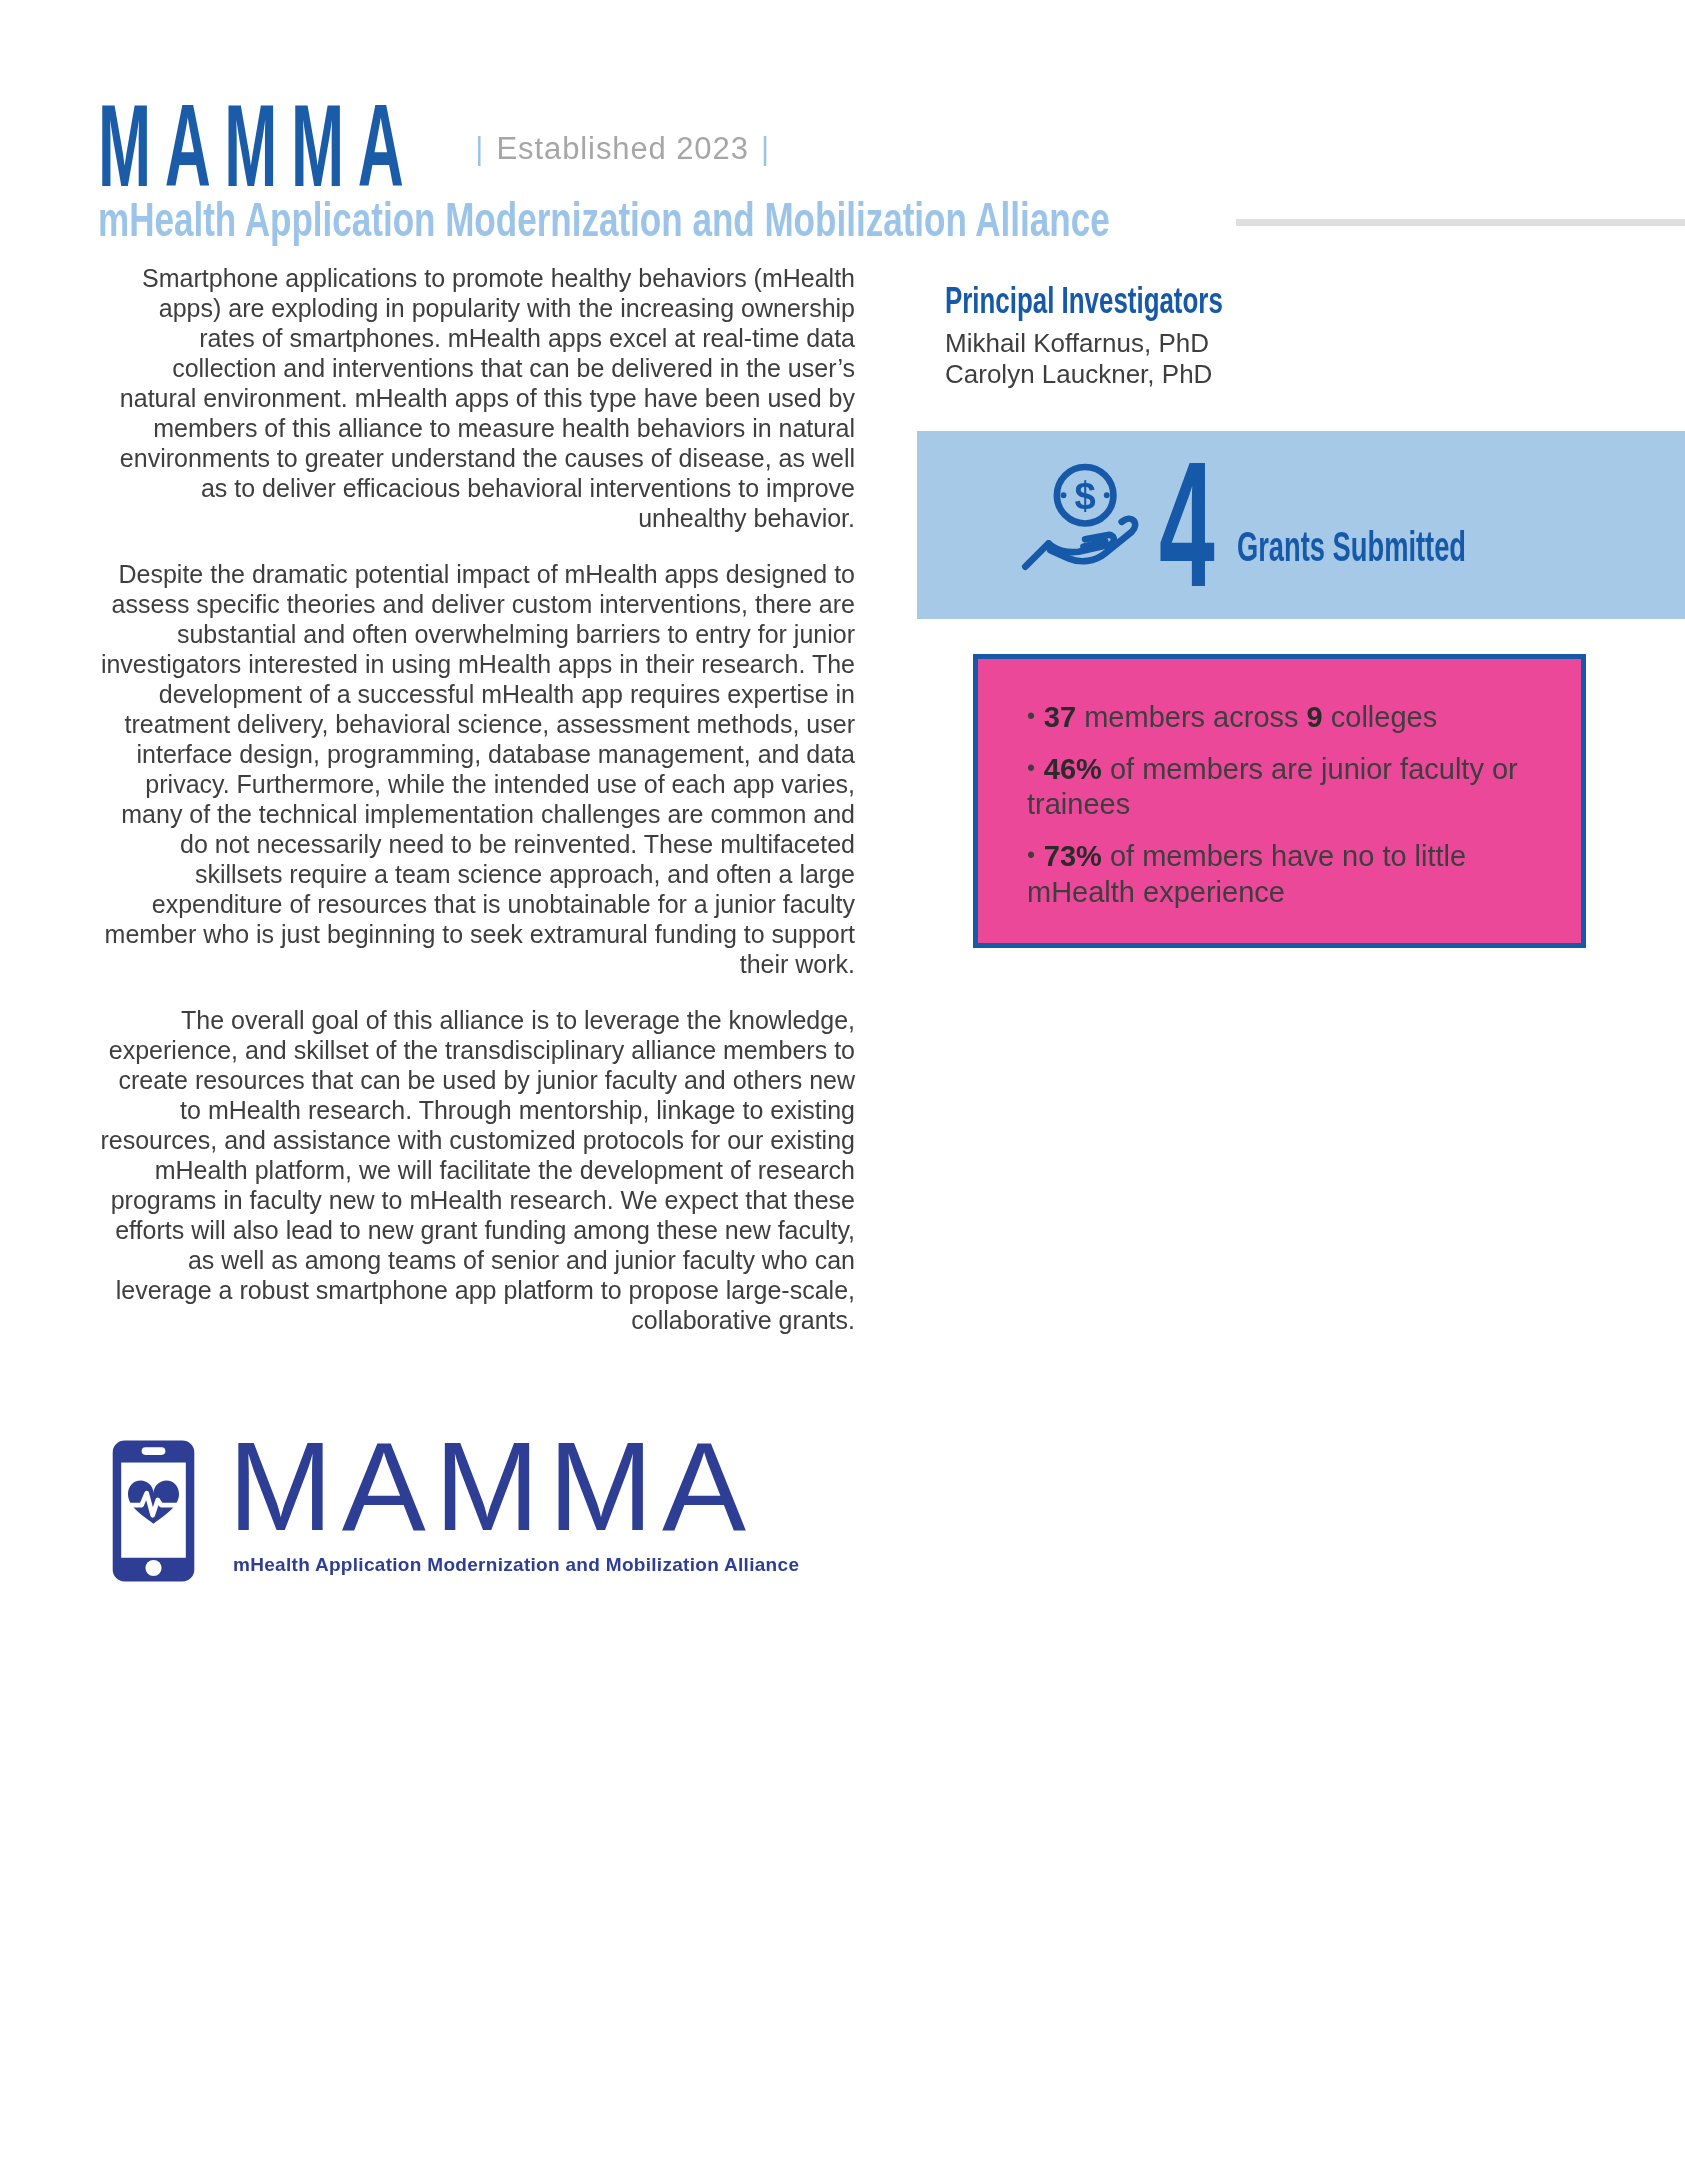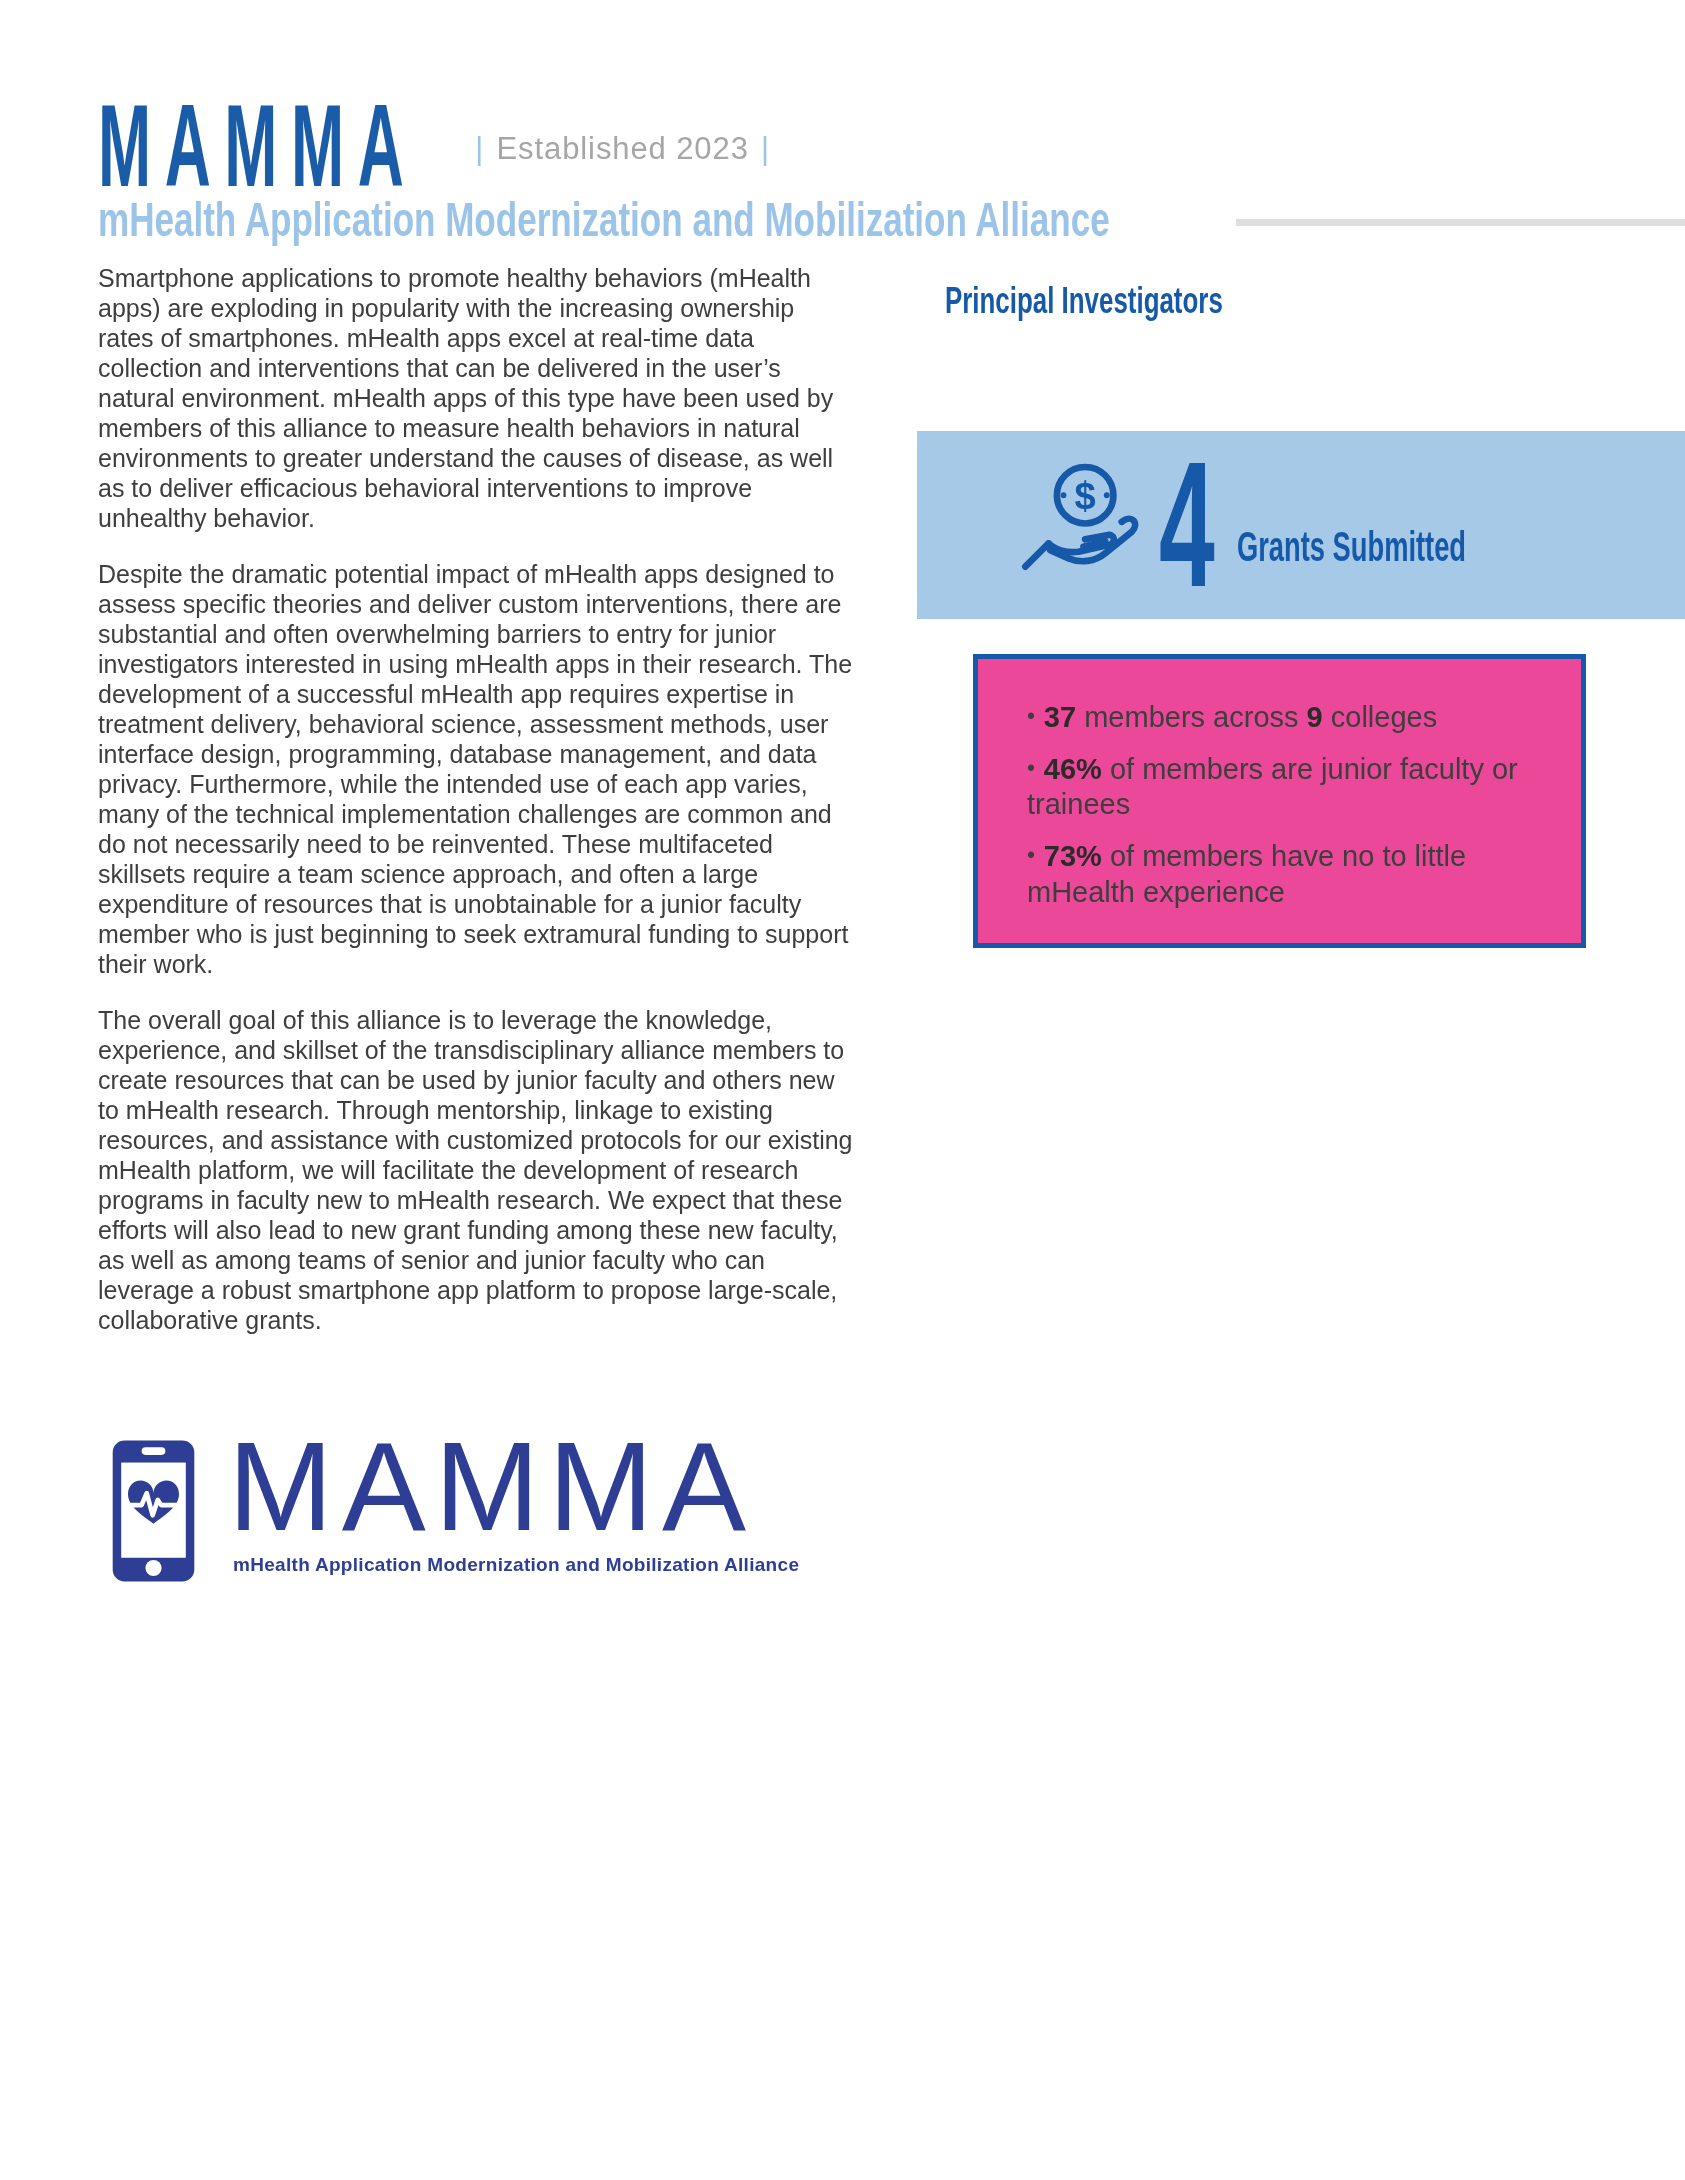--- a/index.html
+++ b/index.html
@@ -14,21 +14,21 @@
                color:#A6A6A6;letter-spacing:0.9px;white-space:nowrap;}
   .established .pipe{color:#9CC4E8;font-weight:400;margin:0 12.3px;}
   .subtitle{position:absolute;left:98px;top:195px;margin:0;
             font-size:48px;font-weight:700;line-height:1.05;color:#9CC4E8;
             transform:scaleX(.73);transform-origin:0 0;white-space:nowrap;}
   .rule{position:absolute;left:1236px;top:219px;width:449px;height:7px;background:#DFDFDF;}
 
   
   .article{position:absolute;left:98px;top:263px;width:757px;
            font-size:25px;line-height:30px;color:#3E3E3E;}
-  .article p{margin:0 0 26px 0;}
+  .article p{margin:0 0 26px 0;text-align:right;}
 
   
   .pi-heading{position:absolute;left:945px;top:282px;margin:0;
               font-size:37px;font-weight:700;line-height:1;color:#1659A8;
               transform:scaleX(.70);transform-origin:0 0;white-space:nowrap;}
   .pi-names{position:absolute;left:945px;top:328px;font-size:26px;line-height:31px;color:#3E3E3E;}
   .pi-names p{margin:0;}
 
   .grants-panel{position:absolute;left:917px;top:431px;width:768px;height:188px;background:#A6C9E8;}
   .grants-icon{position:absolute;left:95px;top:26px;width:133px;height:133px;}
@@ -67,20 +67,24 @@
   <h2 class="subtitle">mHealth Application Modernization and Mobilization Alliance</h2>
   <div class="rule"></div>
 
   <main class="article">
     <p>Smartphone applications to promote healthy behaviors (mHealth apps) are exploding in popularity with the increasing ownership rates of smartphones. mHealth apps excel at real-time data collection and interventions that can be delivered in the user’s natural environment. mHealth apps of this type have been used by members of this alliance to measure health behaviors in natural environments to greater understand the causes of disease, as well as to deliver efficacious behavioral interventions to improve unhealthy behavior.</p>
     <p>Despite the dramatic potential impact of mHealth apps designed to assess specific theories and deliver custom interventions, there are substantial and often overwhelming barriers to entry for junior investigators interested in using mHealth apps in their research. The development of a successful mHealth app requires expertise in treatment delivery, behavioral science, assessment methods, user interface design, programming, database management, and data privacy. Furthermore, while the intended use of each app varies, many of the technical implementation challenges are common and do not necessarily need to be reinvented. These multifaceted skillsets require a team science approach, and often a large expenditure of resources that is unobtainable for a junior faculty member who is just beginning to seek extramural funding to support their work.</p>
     <p>The overall goal of this alliance is to leverage the knowledge, experience, and skillset of the transdisciplinary alliance members to create resources that can be used by junior faculty and others new to mHealth research. Through mentorship, linkage to existing resources, and assistance with customized protocols for our existing mHealth platform, we will facilitate the development of research programs in faculty new to mHealth research. We expect that these efforts will also lead to new grant funding among these new faculty, as well as among teams of senior and junior faculty who can leverage a robust smartphone app platform to propose large-scale, collaborative grants.</p>
   </main>
 
   <h3 class="pi-heading">Principal Investigators</h3>
+  <div class="pi-names">
+    <p>Mikhail Koffarnus, PhD</p>
+    <p>Carolyn Lauckner, PhD</p>
+  </div>
 
   <section class="grants-panel">
     <svg class="grants-icon" viewBox="0 0 160 160">
       <g fill="none" stroke="#1659A8" stroke-width="8" stroke-linecap="round" stroke-linejoin="round">
         <circle cx="88" cy="46" r="34"></circle>
         <path d="M16,132 L44,104"></path>
         <path d="M44,104 C52,112 66,116 80,114 L116,106 C126,103 124,92 114,94 L88,99"></path>
         <path d="M86,108 L112,101"></path>
         <path d="M132,78 C144,68 154,80 144,90 L112,116 C100,126 82,128 68,122 L46,112"></path>
       </g>

